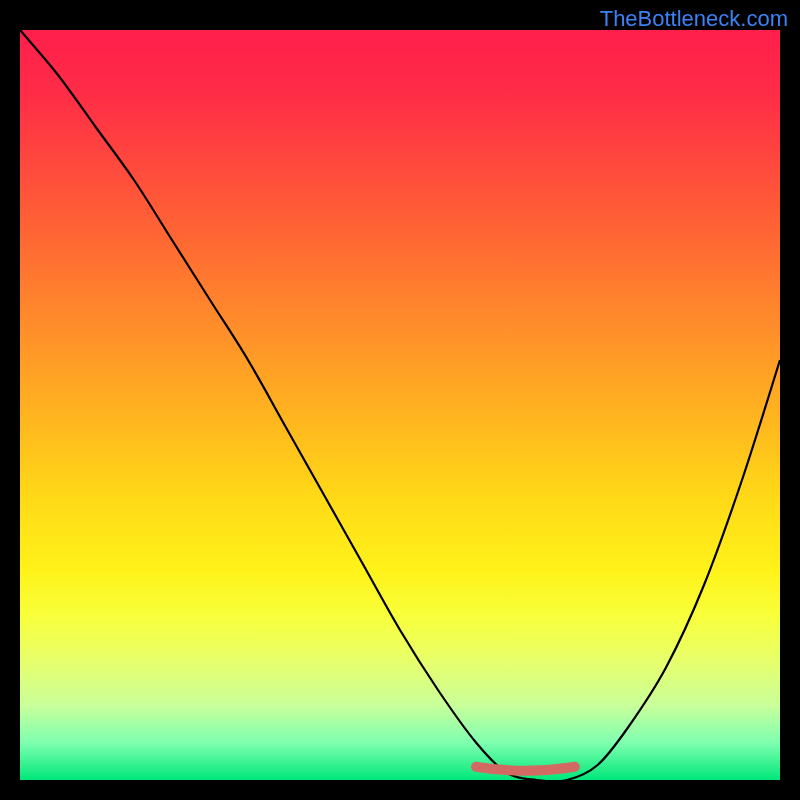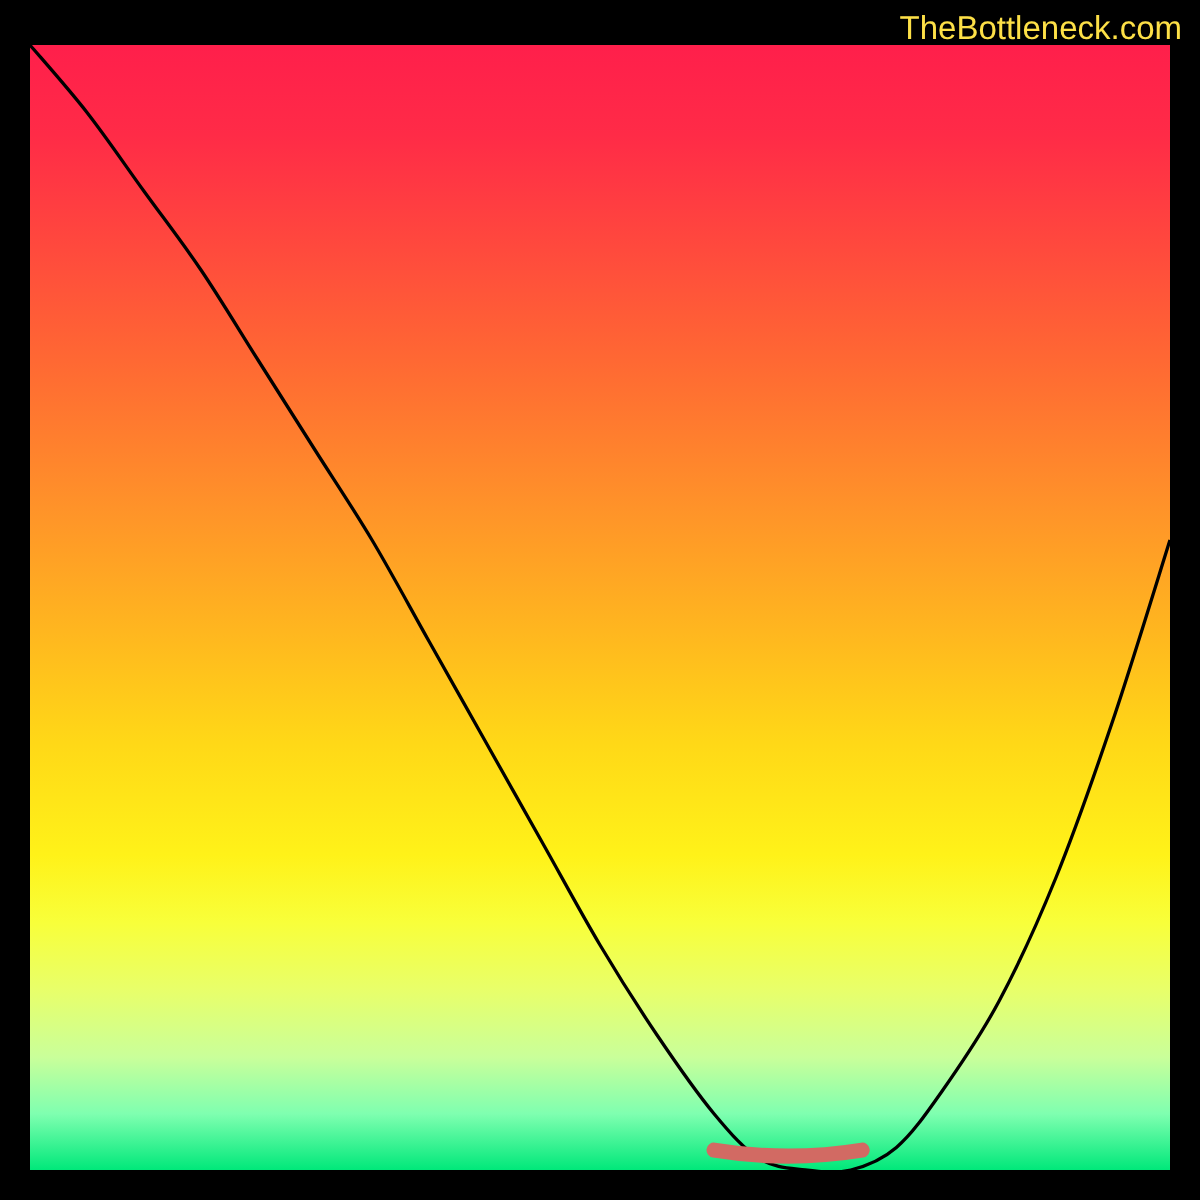--- a/index.html
+++ b/index.html
@@ -8,21 +8,21 @@
     height: 800px;
     background: #000;
     position: relative;
     font-family: Arial, sans-serif;
     overflow: hidden;
   }
   .watermark {
     position: absolute;
     top: 6px;
     right: 12px;
-    color: #fde047;
+    color: #3b82f6;
     font-size: 22px;
     font-weight: 500;
     z-index: 10;
   }
   .plot-area {
     position: absolute;
     left: 20px;
     top: 30px;
     width: 760px;
     height: 750px;

